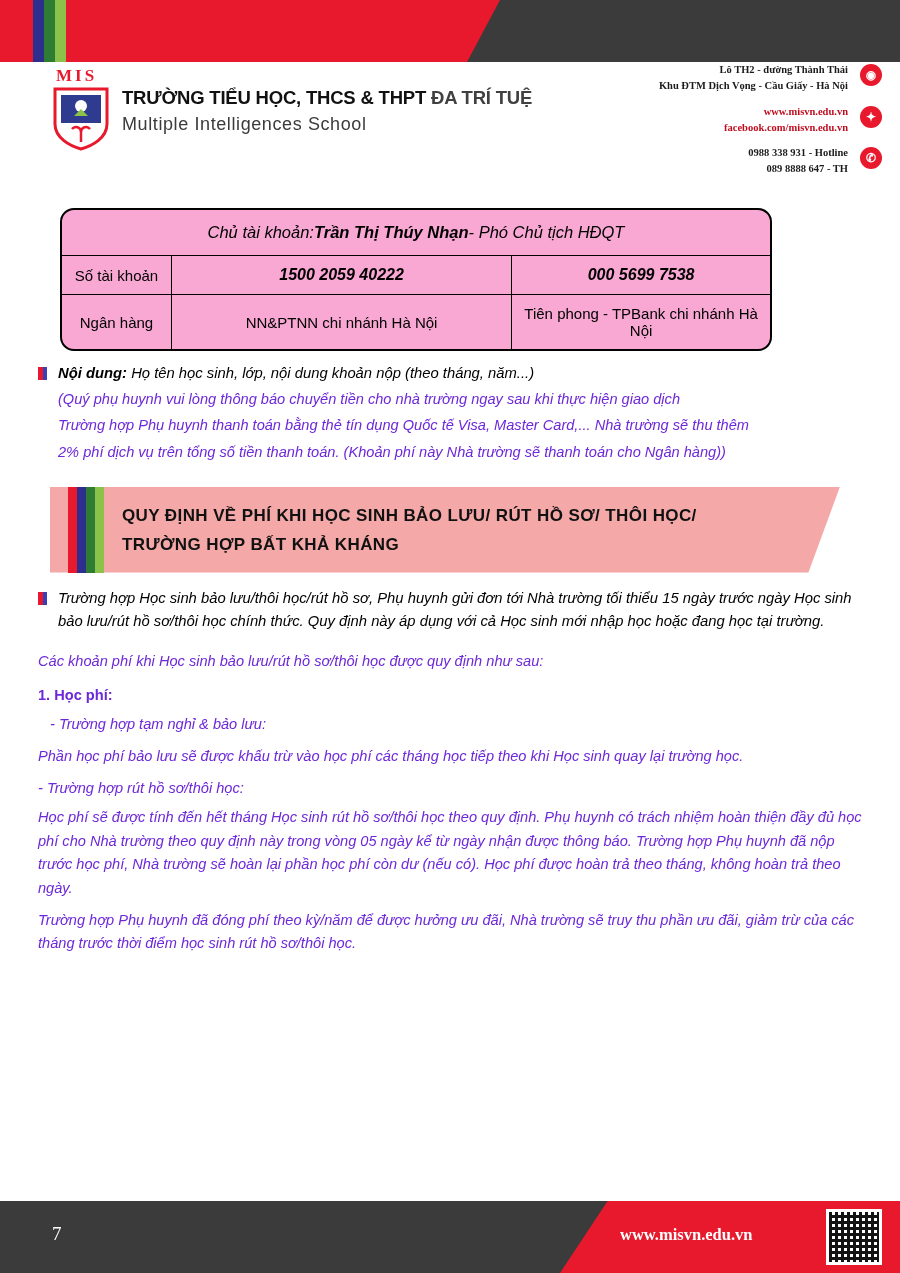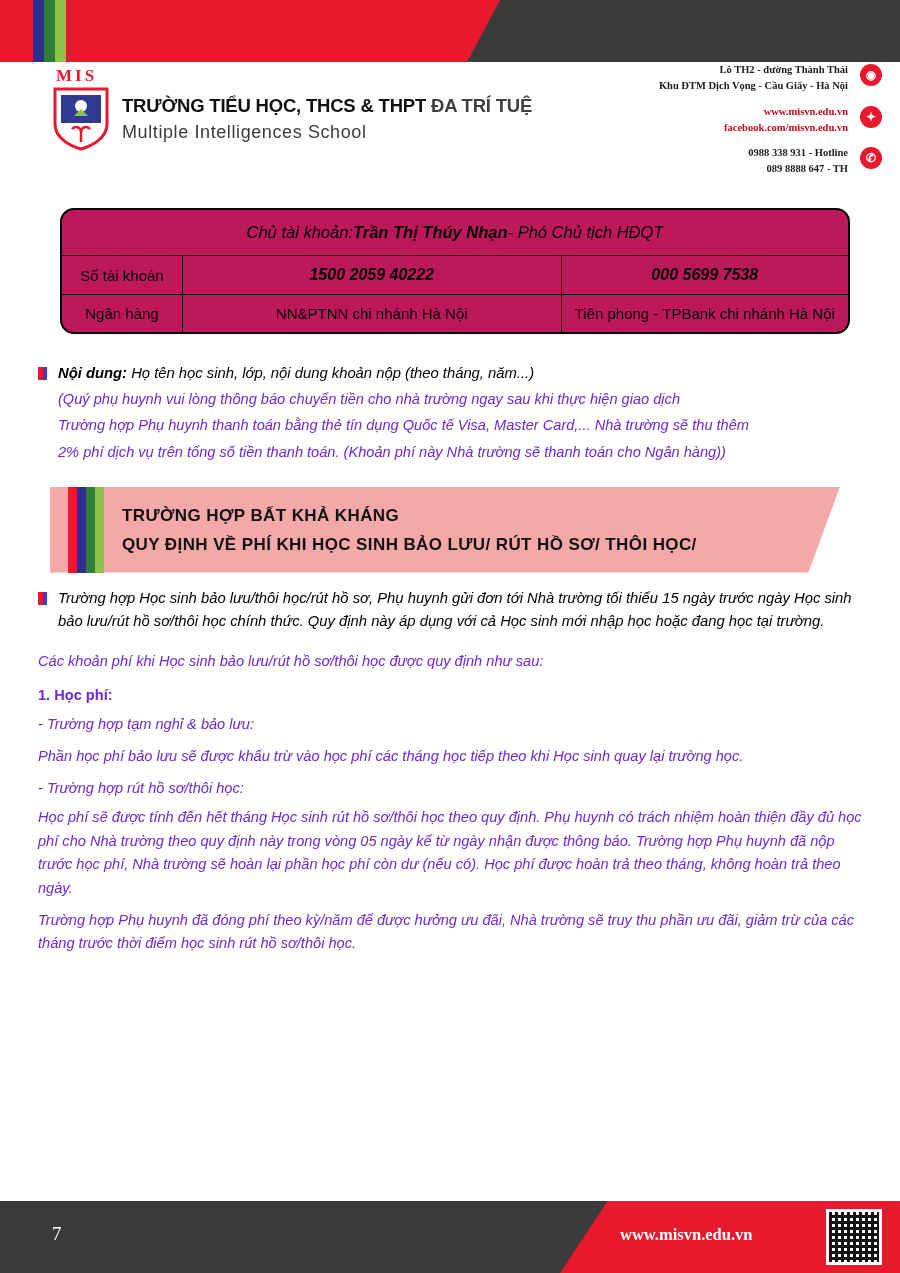--- a/index.html
+++ b/index.html
@@ -44,21 +44,21 @@
     height: 62px;
     display: flex;
   }
   .header-stripes span { display: block; width: 11px; height: 62px; }
 
   
   .logo-row {
     position: absolute;
     top: 86px; left: 52px;
     display: flex;
-    align-items: center;
+    align-items: flex-start;
   }
   .shield {
     width: 58px; height: 66px;
     position: relative;
     margin-right: 12px;
   }
   .mis-text {
     position: absolute;
     top: -20px; left: 4px;
     font-size: 17px;
@@ -105,25 +105,25 @@
     color: #ffffff;
     font-size: 12px;
     line-height: 22px;
     text-align: center;
   }
 
   
   .bank-table {
     position: absolute;
     top: 208px; left: 60px;
-    width: 790px;
+    width: 712px;
     border: 2px solid #000;
     border-radius: 14px;
     overflow: hidden;
-    background: #be185d;
+    background: #f9a8d4;
   }
   .bank-row { display: flex; }
   .bank-row + .bank-row { border-top: 1.5px solid #000; }
   .bank-cell {
     padding: 10px 8px;
     font-size: 15px;
     text-align: center;
     display: flex;
     align-items: center;
     justify-content: center;
@@ -330,33 +330,33 @@
 
   <div class="banner">
     <div class="banner-bg"></div>
     <div class="banner-stripes">
       <span style="background:#e8192c"></span>
       <span style="background:#2e2e8f"></span>
       <span style="background:#2e7d32"></span>
       <span style="background:#8bc34a"></span>
     </div>
     <div class="banner-text">
+      <div>QUY ĐỊNH VỀ PHÍ KHI HỌC SINH BẢO LƯU/ RÚT HỒ SƠ/ THÔI HỌC/</div>
       <div>TRƯỜNG HỢP BẤT KHẢ KHÁNG</div>
-      <div>QUY ĐỊNH VỀ PHÍ KHI HỌC SINH BẢO LƯU/ RÚT HỒ SƠ/ THÔI HỌC/</div>
     </div>
   </div>
 
   <div class="bullet-row" style="margin-top:6px;">
     <span class="bullet-mark"></span>
     <div class="bullet-text">Trường hợp Học sinh bảo lưu/thôi học/rút hồ sơ, Phụ huynh gửi đơn tới Nhà trường tối thiểu 15 ngày trước ngày Học sinh bảo lưu/rút hồ sơ/thôi học chính thức. Quy định này áp dụng với cả Học sinh mới nhập học hoặc đang học tại trường.</div>
   </div>
 
   <p class="para" style="margin-top:16px;">Các khoản phí khi Học sinh bảo lưu/rút hồ sơ/thôi học được quy định như sau:</p>
   <p class="para noital" style="font-weight:bold;margin-top:10px;">1. Học phí:</p>
-  <p class="para" style="margin-top:6px;">- Trường hợp tạm nghỉ &amp; bảo lưu:</p>
+  <p class="para" style="margin-top:6px;margin-left:12px;">- Trường hợp tạm nghỉ &amp; bảo lưu:</p>
   <p class="para" style="margin-top:8px;">Phần học phí bảo lưu sẽ được khấu trừ vào học phí các tháng học tiếp theo khi Học sinh quay lại trường học.</p>
   <p class="para" style="margin-top:8px;">- Trường hợp rút hồ sơ/thôi học:</p>
   <p class="para" style="margin-top:6px;">Học phí sẽ được tính đến hết tháng Học sinh rút hồ sơ/thôi học theo quy định. Phụ huynh có trách nhiệm hoàn thiện đầy đủ học phí cho Nhà trường theo quy định này trong vòng 05 ngày kể từ ngày nhận được thông báo. Trường hợp Phụ huynh đã nộp trước học phí, Nhà trường sẽ hoàn lại phần học phí còn dư (nếu có). Học phí được hoàn trả theo tháng, không hoàn trả theo ngày.</p>
   <p class="para" style="margin-top:8px;">Trường hợp Phụ huynh đã đóng phí theo kỳ/năm để được hưởng ưu đãi, Nhà trường sẽ truy thu phần ưu đãi, giảm trừ của các tháng trước thời điểm học sinh rút hồ sơ/thôi học.</p>
 
 </div>
 
 <div class="footer">
   <div class="footer-dark"></div>
   <div class="footer-red"></div>

